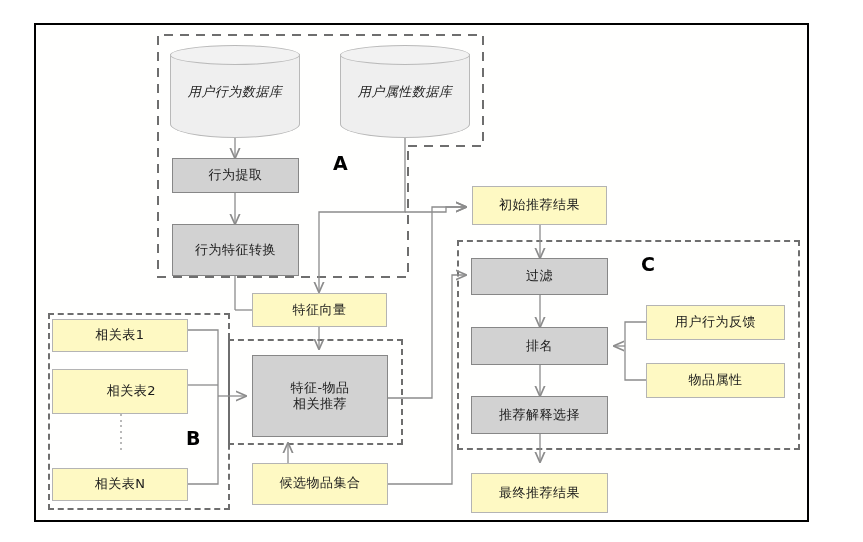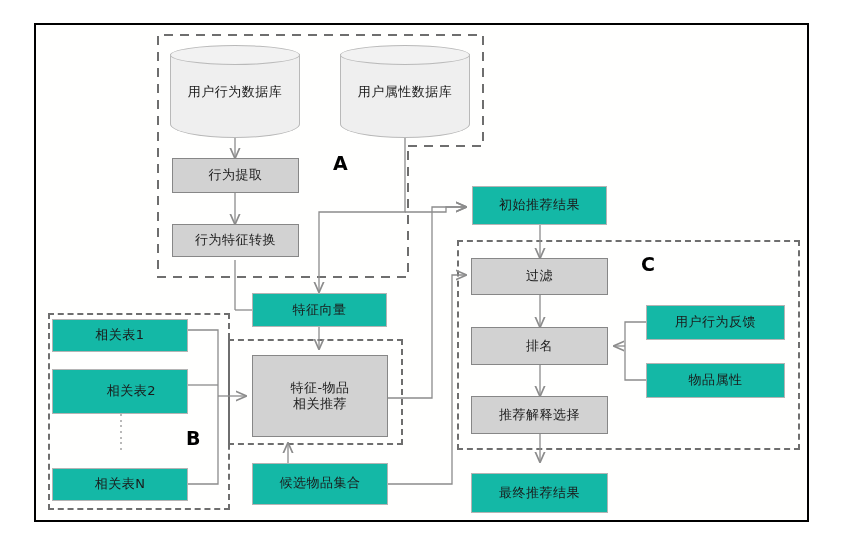--- a/index.html
+++ b/index.html
@@ -2,26 +2,26 @@
 <html><head>
 <meta charset="utf-8">
 <style>
   html,body{margin:0;padding:0;background:#ffffff;}
   body{width:863px;height:542px;font-family:"DejaVu Sans","Liberation Sans",sans-serif;}
   #canvas{position:relative;width:863px;height:542px;overflow:hidden;background:#ffffff;}
   #frame{position:absolute;left:34px;top:23px;width:775px;height:499px;border:2px solid #000;background:#fffffe;box-sizing:border-box;}
   .node{position:absolute;box-sizing:border-box;display:flex;align-items:center;justify-content:center;
         text-align:center;font-size:13px;color:#1a1a1a;line-height:1.25;letter-spacing:0.5px;}
   .proc{background:#d2d2d2;border:1.5px solid #878787;}
-  .data{background:#14b8a6;border:1.5px solid #b4b4b4;}
+  .data{background:#fef9c3;border:1.5px solid #b4b4b4;}
   .cyl{position:absolute;box-sizing:border-box;}
   .cyl .body{position:absolute;left:0;right:0;top:9px;bottom:0;background:#efefef;border:1.5px solid #b9b9b9;border-top:none;border-radius:0 0 50% 50%/0 0 14px 14px;}
   .cyl .top{position:absolute;left:0;right:0;top:0;height:20px;background:#f2f2f2;border:1.5px solid #b9b9b9;border-radius:50%/50%;box-sizing:border-box;}
   .cyl .cap-label{position:absolute;left:0;right:0;top:0;bottom:0;display:flex;align-items:center;justify-content:center;
-        font-size:13px;color:#1a1a1a;letter-spacing:0.5px;}
+        font-size:13px;color:#1a1a1a;letter-spacing:0.5px;font-style:italic;}
   .dash{position:absolute;box-sizing:border-box;border:2px dashed #6e6e6e;}
   .grouplabel{position:absolute;font-weight:bold;font-size:19px;color:#000;font-family:"DejaVu Sans","Liberation Sans",sans-serif;}
   svg.lines{position:absolute;left:0;top:0;width:863px;height:542px;pointer-events:none;}
   .vdots{position:absolute;display:flex;flex-direction:column;align-items:center;justify-content:space-between;}
   .vdots i{display:block;width:2px;height:2px;background:#b9b9b9;}
 </style>
 </head>
 <body>
 
 <div id="canvas">
@@ -96,21 +96,21 @@
   <div class="cyl" style="left:340px;top:45px;width:130px;height:93px;">
     <div class="body"></div>
     <div class="top"></div>
     <div class="cap-label">用户属性数据库</div>
   </div>
 
   <div class="node proc" style="left:172px;top:158px;width:127px;height:35px;">
     <span>行为提取</span>
   </div>
 
-  <div class="node proc" style="left:172px;top:224px;width:127px;height:33px;">
+  <div class="node proc" style="left:172px;top:224px;width:127px;height:52px;">
     <span>行为特征转换</span>
   </div>
 
   <div class="node data" style="left:252px;top:293px;width:135px;height:34px;">
     <span>特征向量</span>
   </div>
 
   <div class="node data" style="left:52px;top:319px;width:136px;height:33px;">
     <span>相关表1</span>
   </div>

